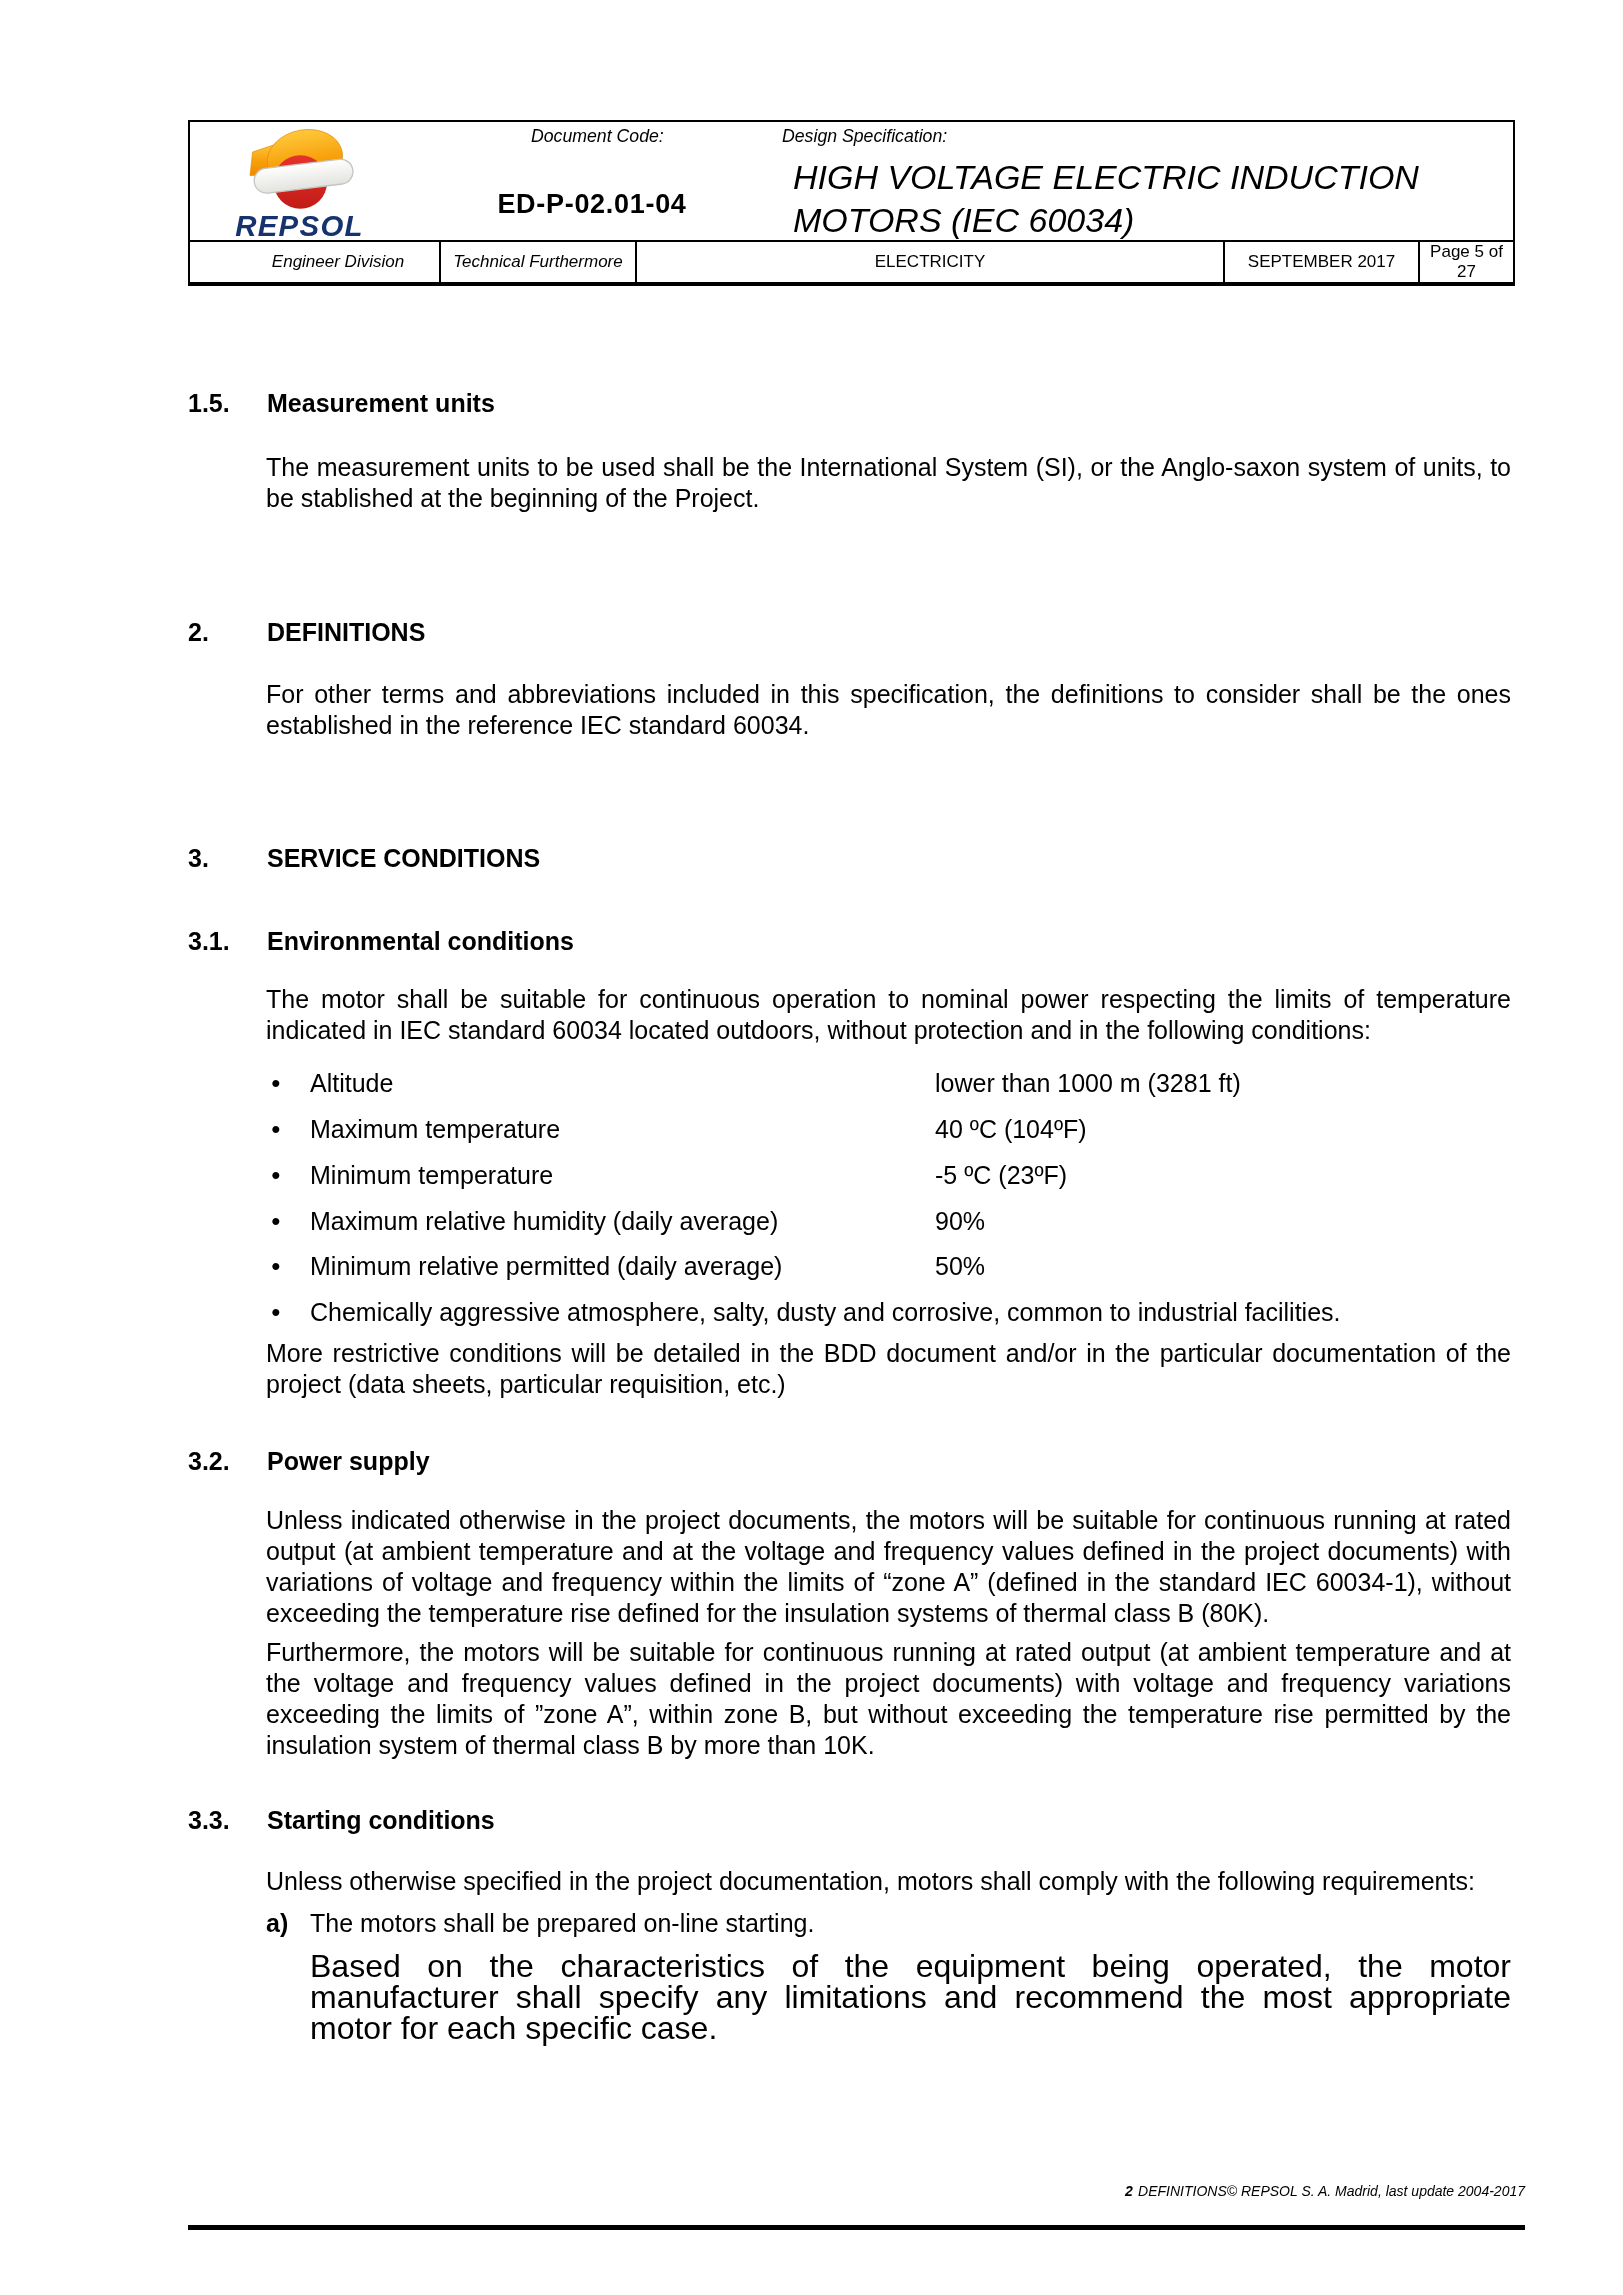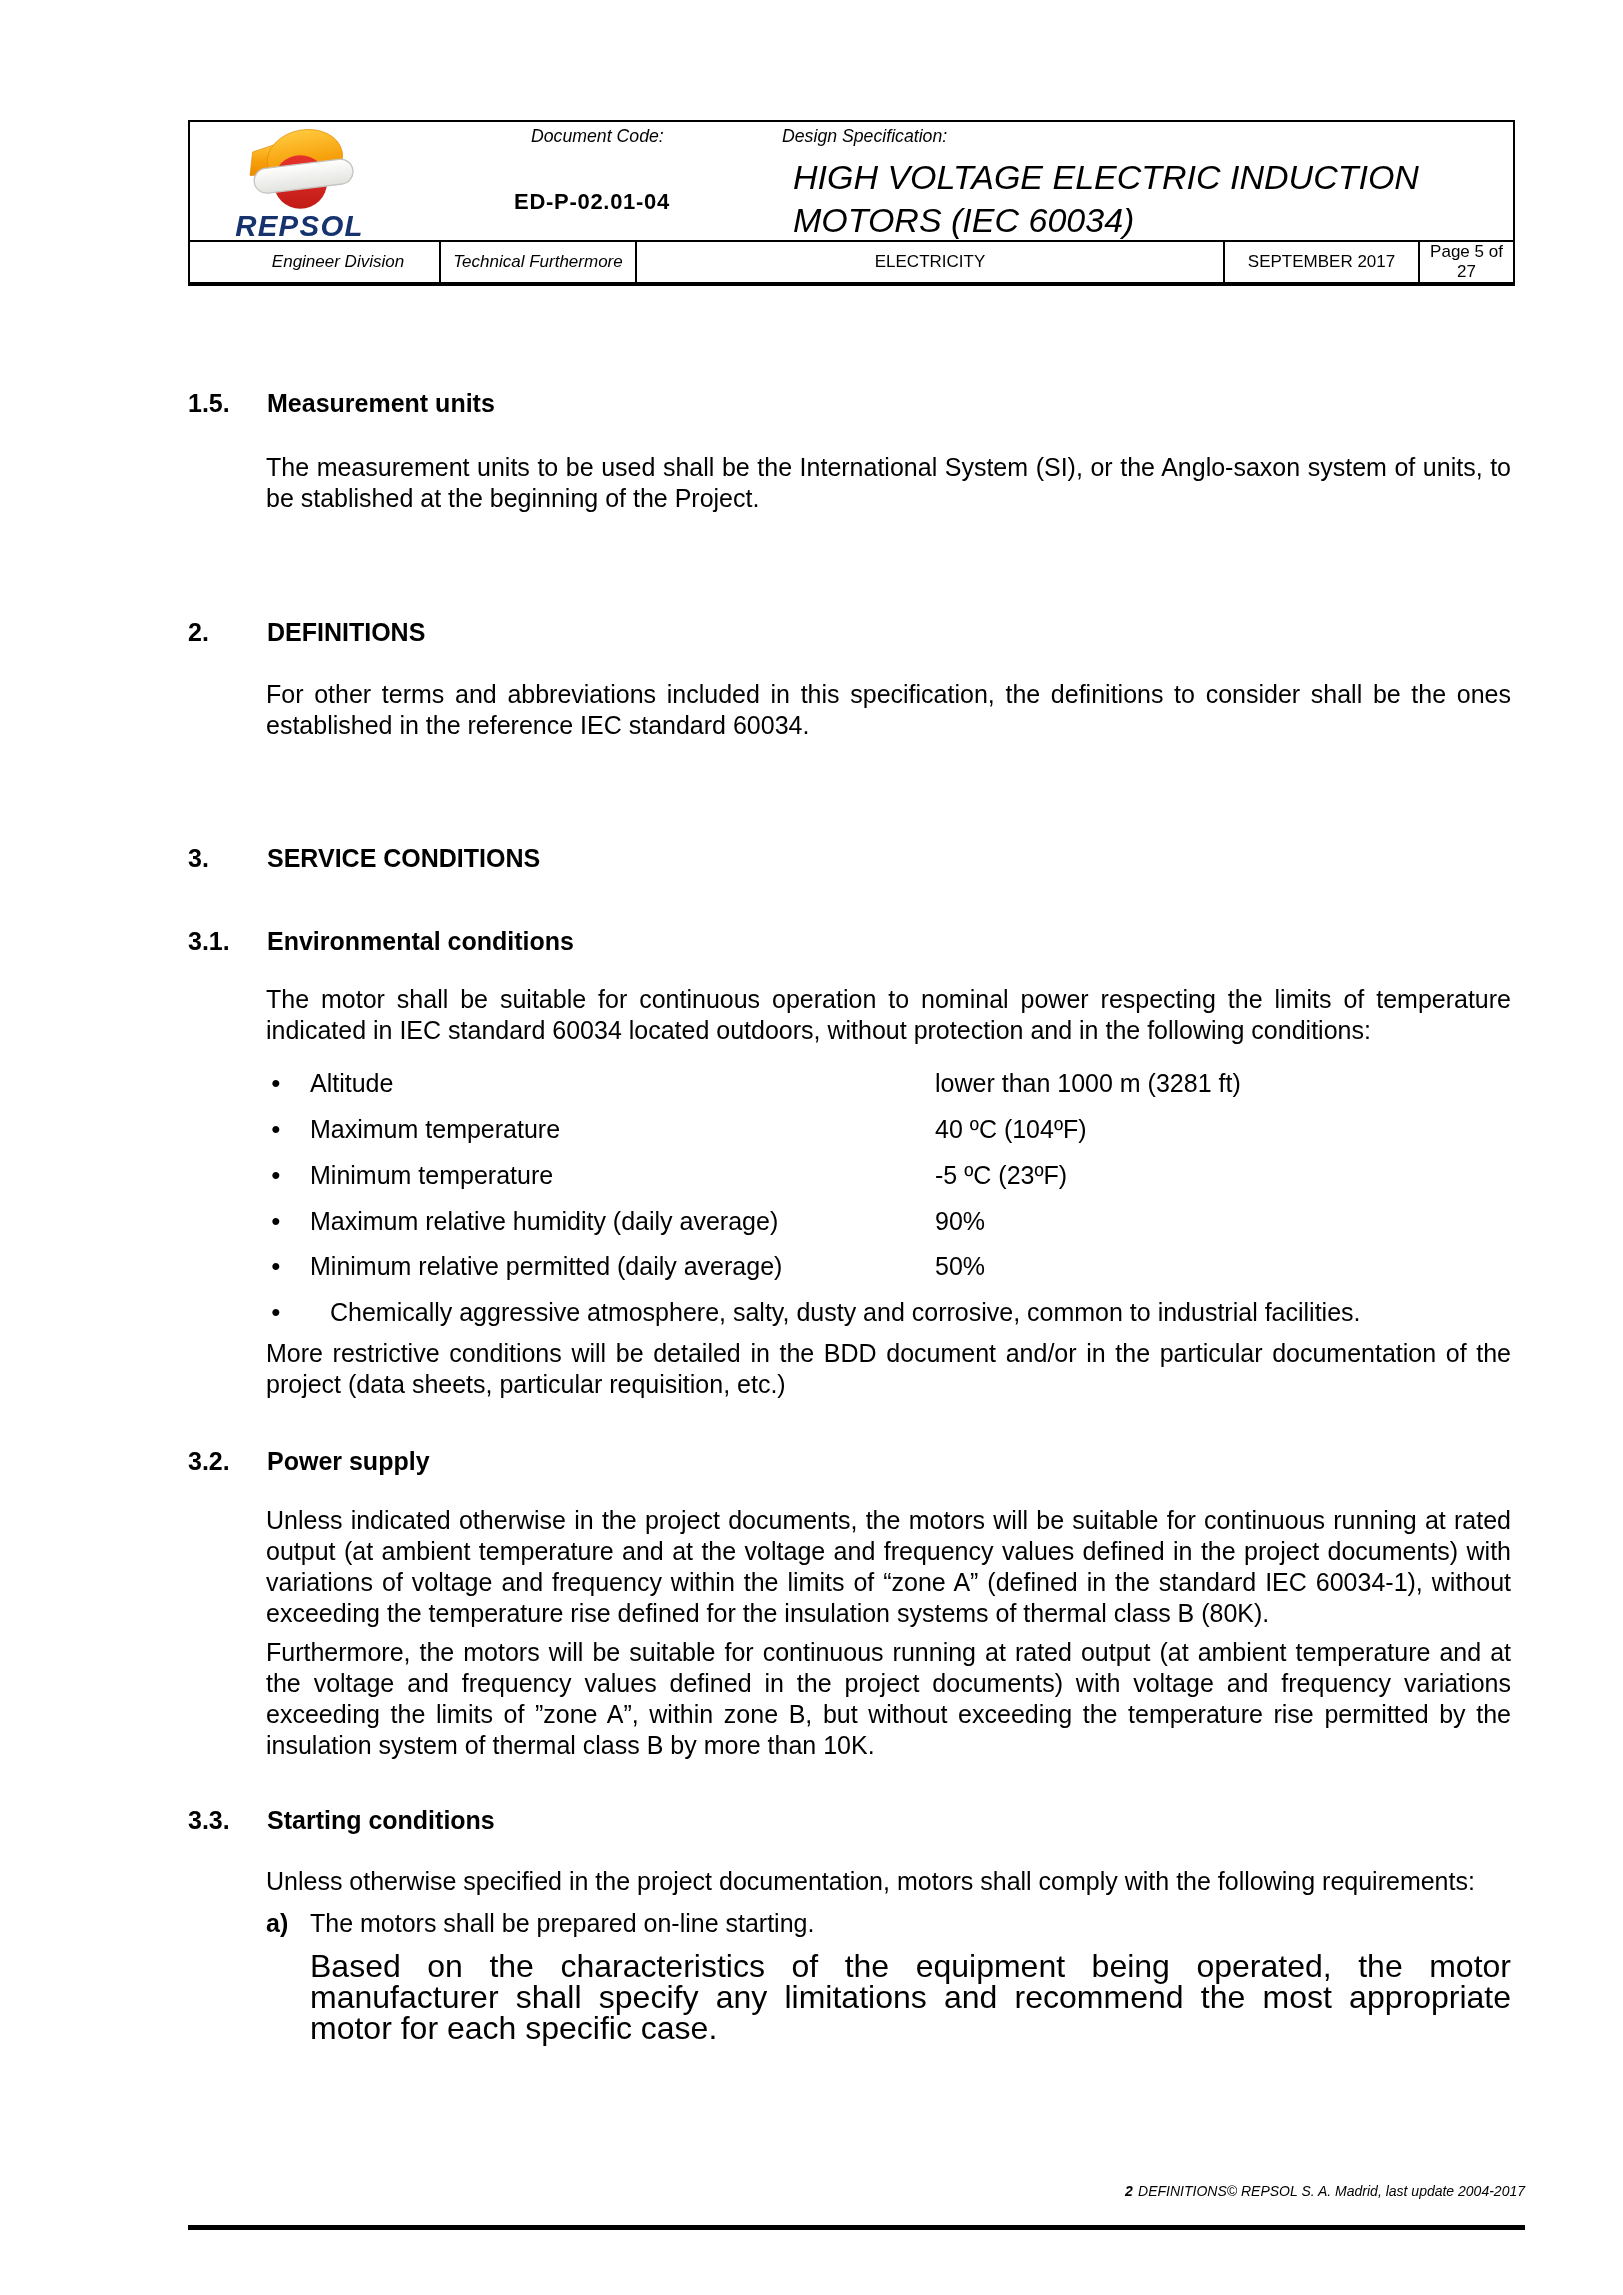--- a/index.html
+++ b/index.html
@@ -27,21 +27,21 @@
     margin-top:-2.6px;
     font-size:29.4px; font-weight:bold; font-style:italic;
     letter-spacing:1.3px; color:#16336e;
   }
   .doc-code-label {
     position:absolute; left:341px; top:3.9px;
     font-size:17.7px; font-style:italic;
   }
   .doc-code {
     position:absolute; left:281px; top:67px; width:242px;
-    text-align:center; font-size:22px; font-weight:bold; letter-spacing:0.7px;
+    text-align:center; font-size:27px; font-weight:bold; letter-spacing:0.7px;
   }
   .spec-label {
     position:absolute; left:592px; top:3.9px;
     font-size:17.7px; font-style:italic;
   }
   .doc-title {
     position:absolute; left:603px; top:34px; width:717px;
     font-size:34px; font-style:italic; line-height:1.26;
   }
   .hdr-bottom {
@@ -65,21 +65,21 @@
   .abs { position:absolute; }
   .heading { left:188px; width:1327px; font-size:25px; font-weight:bold; }
   .h-num { display:inline-block; width:79px; font-weight:bold; }
   .para {
     left:266px; width:1245px;
     font-size:25px; line-height:31px;
     text-align:justify;
   }
   .bullet-row { left:266px; width:1245px; font-size:25px; }
   .bullet-row .b-label { position:absolute; left:44px; top:0; }
-  .bullet-row .b-label.wide { width:1201px;margin-left:20px; }
+  .bullet-row .b-label.wide { width:1201px; }
   .bullet-row .b-value { position:absolute; left:669px; top:0; }
   .bullet-row::before {
     content:"\2022";
     position:absolute; left:5.2px; top:-1.3px;
     font-size:26px;
   }
   .item-row { left:266px; width:1245px; font-size:25px; }
   .item-marker { display:inline-block; width:44px; font-weight:bold; }
   .sub-para { left:310px; width:1201px; font-size:32px; line-height:31px; text-align:justify; }
   

